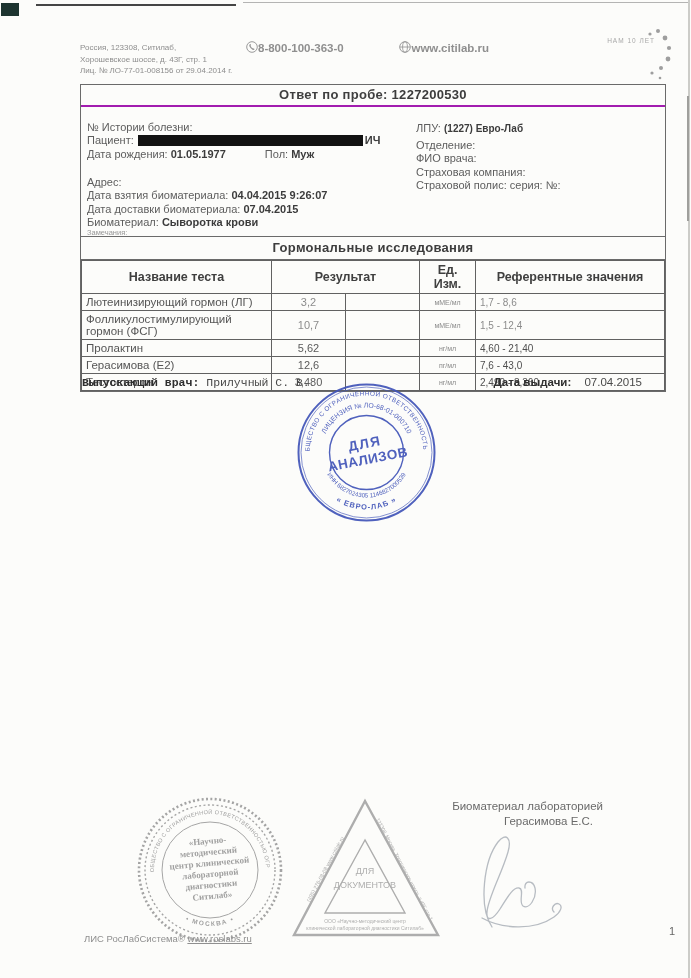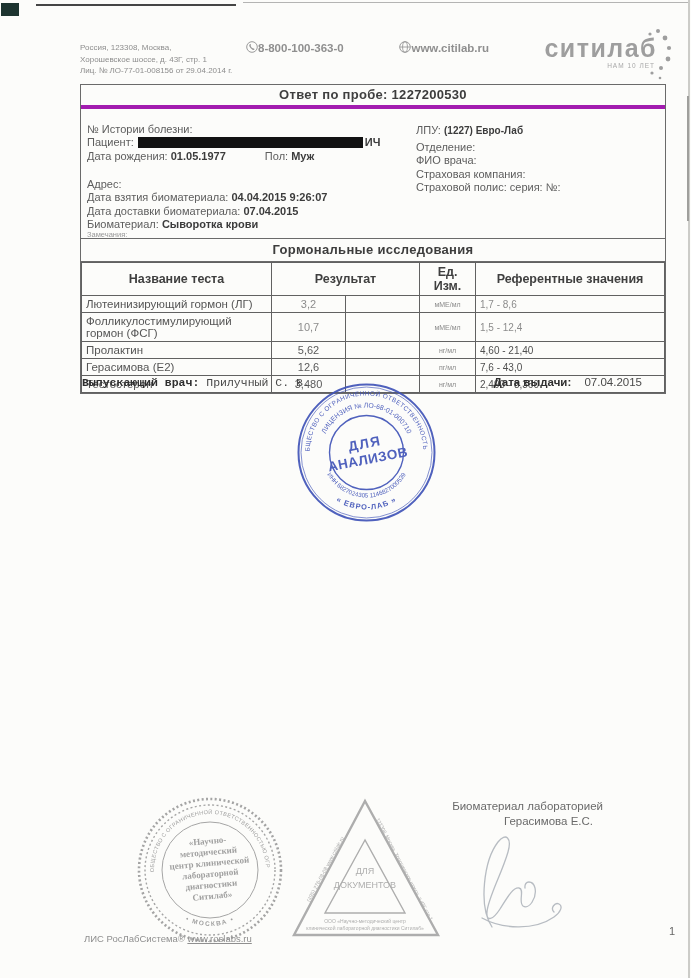--- a/index.html
+++ b/index.html
@@ -24,21 +24,21 @@
   .contact-row{margin-top:3px;font-size:11.5px;font-weight:bold;color:#8f8f8f;display:flex;justify-content:space-between;align-items:center;padding:0 6px;}
   .contact-item{display:flex;align-items:center;}
   .hicon{display:inline-block;}
   .logo{position:absolute;right:8px;top:0;text-align:right;}
   .logo-text{font-size:25px;font-weight:bold;letter-spacing:1.5px;color:#9e9e9e;line-height:1;}
   .logo-sub{font-size:6.5px;letter-spacing:1px;color:#a8a8a8;margin-top:1px;margin-right:2px;}
   .logo-dots{position:absolute;right:-16px;top:-8px;}
 
   
   .doc-frame{position:absolute;left:80px;top:84px;width:584px;border:1px solid #6a6a6a;background:transparent;}
-  .sample-row{height:20px;line-height:20px;text-align:center;border-bottom:4px solid #a21caf;
+  .sample-row{height:20px;line-height:20px;text-align:center;border-bottom:2px solid #a21caf;
     font-size:13px;font-weight:bold;color:#3f3f3f;letter-spacing:.3px;}
   .patient-area{position:relative;height:117px;font-size:11px;color:#5d5d5d;margin-top:12px;}
   .pl{position:absolute;left:6px;white-space:nowrap;}
   .pr{position:absolute;left:335px;white-space:nowrap;}
   .val{font-weight:bold;color:#3c3c3c;}
   .redact{display:inline-block;width:225px;height:11px;background:#121212;vertical-align:middle;margin:0 2px 2px 4px;}
   .small-label{font-size:7.5px;color:#979797;}
   .section-row{height:22px;line-height:22px;text-align:center;border-top:1px solid #6a6a6a;border-bottom:1px solid #6a6a6a;
     font-size:13px;font-weight:bold;color:#3d3d3d;letter-spacing:.3px;}
   table.results{width:100%;border-collapse:collapse;table-layout:fixed;}
@@ -71,21 +71,21 @@
 <div class="page">
 
   <div class="corner-mark"></div>
   <div class="scanline-a"></div>
   <div class="scanline-b"></div>
   <div class="edge-right"></div>
   <div class="edge-right-dark"></div>
 
   <div class="letterhead">
     <div class="addr">
-      <div>Россия, 123308, Москва,</div>
+      <div>Россия, 123308, Ситилаб,</div>
       <div>Хорошевское шоссе, д. 43Г, стр. 1</div>
       <div>Лиц. № ЛО-77-01-008156 от 29.04.2014 г.</div>
     </div>
     <div class="center-head">
       <div class="contact-row">
         <span class="contact-item">
           <span class="hicon">
             <svg width="12" height="12" viewBox="0 0 12 12">
                 <circle cx="6" cy="6" r="5.3" fill="none" stroke="#9a9a9a" stroke-width="1"></circle>
                 <path d="M3.6,3.4 C4.6,2.6 5,3.4 4.8,4.2 C4.6,5 5.4,6.4 6.4,7 C7.2,7.5 8,7.2 8.4,8 C8.7,8.7 7.6,9.2 6.8,8.9 C5.2,8.3 3.4,6.2 3.2,4.6 C3.1,4 3.3,3.6 3.6,3.4 Z" fill="#9a9a9a"></path>
@@ -99,21 +99,20 @@
                 <circle cx="6" cy="6" r="5.3" fill="none" stroke="#9a9a9a" stroke-width="1"></circle>
                 <ellipse cx="6" cy="6" rx="2.4" ry="5.3" fill="none" stroke="#9a9a9a" stroke-width="0.9"></ellipse>
                 <line x1="0.8" y1="6" x2="11.2" y2="6" stroke="#9a9a9a" stroke-width="0.9"></line>
               </svg>
           </span>
           <span>www.citilab.ru</span>
         </span>
       </div>
     </div>
     <div class="logo">
-      <div class="logo-text">ситилаб</div>
       <div class="logo-sub">НАМ 10 ЛЕТ</div>
       <span class="logo-dots">
         <svg width="30" height="58" viewBox="0 0 30 58">
           <g fill="#9e9e9e">
             <circle cx="7" cy="6" r="1.6"></circle>
               <circle cx="15" cy="3" r="2"></circle>
               <circle cx="22" cy="10" r="2.4"></circle>
             <circle cx="26" cy="20" r="2.1"></circle>
               <circle cx="25" cy="31" r="2.4"></circle>
               <circle cx="18" cy="40" r="2"></circle>

